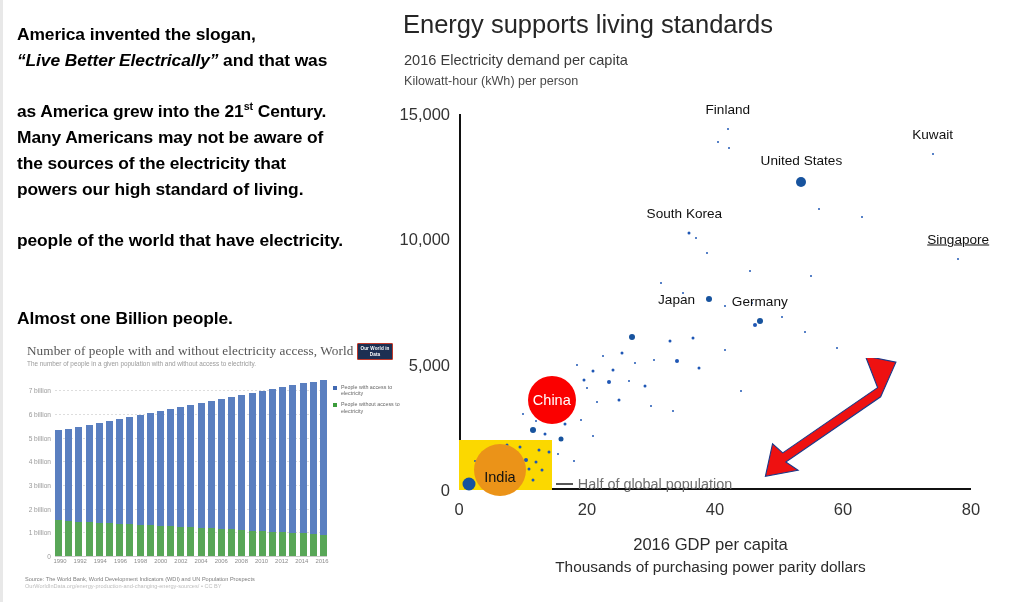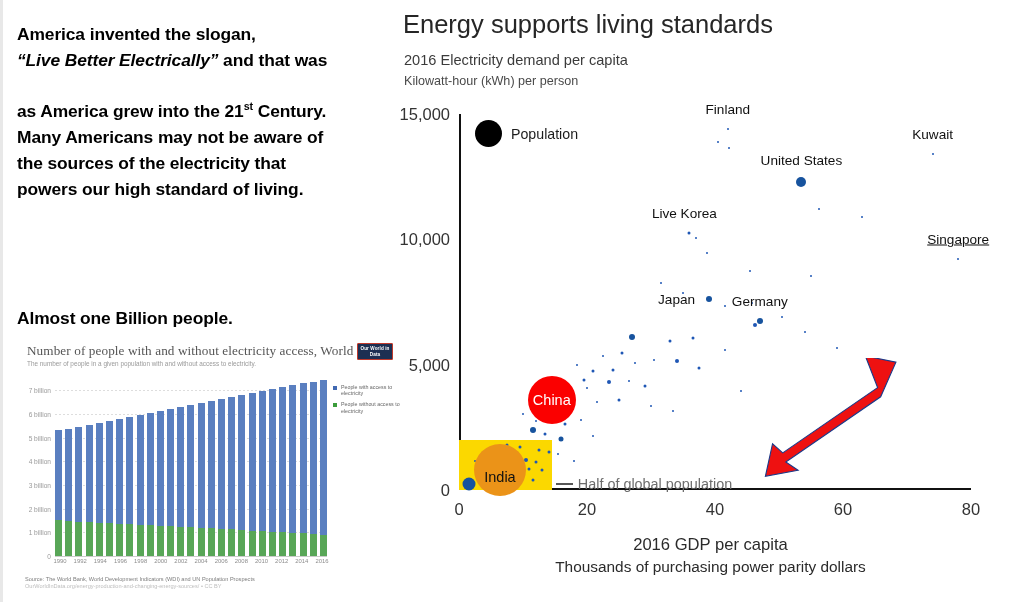--- a/index.html
+++ b/index.html
@@ -191,21 +191,21 @@
 
     <div class="body-text">
       <span>America invented the slogan,</span><br>
       <b class="em">“Live Better Electrically”</b><span> and that was</span><br>
       <br>
       <span>as America grew into the 21</span><sup>st</sup><span> Century.</span><br>
       <span>Many Americans may not be aware of</span><br>
       <span>the sources of the electricity that</span><br>
       <span>powers our high standard of living.</span><br>
       <br>
-      <br>
+      <span>people of the world that have electricity.</span><br>
       <br>
       <br>
       <span>Almost one Billion people.</span>
     </div>
 
     <div class="owid">
       <div class="owid-title">Number of people with and without electricity access, World</div>
       <div class="owid-sub">The number of people in a given population with and without access to electricity.</div>
       <div class="owid-logo">
         <span>Our World</span>
@@ -376,24 +376,20 @@
   </div>
 
   <div class="right-col">
     <div class="chart-title">Energy supports living standards</div>
     <div class="chart-sub1">2016 Electricity demand per capita</div>
     <div class="chart-sub2">Kilowatt-hour (kWh) per person</div>
 
     <div class="plot" id="plot">
       <div class="axis-y"></div>
       <div class="axis-x"></div>
-      <div class="legend-pop">
-        <span class="legend-dot"></span>
-        <span class="legend-txt">Population</span>
-      </div>
     <div class="yellow-box" style="left: 0px; width: 92.8px; top: 325.867px; height: 50.1333px; background: rgb(251, 216, 0);"></div>
         <div class="dot" style="left: 259.2px; top: 27.5733px; width: 2px; height: 2px;"></div>
         <div class="dot" style="left: 270.08px; top: 33.84px; width: 2px; height: 2px;"></div>
         <div class="dot" style="left: 359.68px; top: 95.2533px; width: 2px; height: 2px;"></div>
         <div class="dot" style="left: 403.2px; top: 102.773px; width: 2px; height: 2px;"></div>
         <div class="dot" style="left: 236.8px; top: 124.08px; width: 2px; height: 2px;"></div>
         <div class="dot" style="left: 248.32px; top: 139.12px; width: 2px; height: 2px;"></div>
         <div class="dot" style="left: 291.2px; top: 156.667px; width: 2px; height: 2px;"></div>
         <div class="dot" style="left: 352px; top: 161.68px; width: 2px; height: 2px;"></div>
         <div class="dot" style="left: 201.6px; top: 169.2px; width: 2px; height: 2px;"></div>
@@ -462,21 +458,21 @@
         <div class="dot" style="left: 16px; top: 347.173px; width: 2px; height: 2px;"></div>
         <div class="dot" style="left: 192px; top: 292.027px; width: 2px; height: 2px;"></div>
         <div class="dot" style="left: 214.4px; top: 297.04px; width: 2px; height: 2px;"></div>
         <div class="dot" style="left: 268.8px; top: 15.04px; width: 2px; height: 2px; background: rgb(31, 87, 181);"></div>
         <div class="bubble-label" style="left: 268.8px; top: -4.96px;">Finland</div>
         <div class="dot" style="left: 473.6px; top: 40.1067px; width: 2px; height: 2px; background: rgb(31, 87, 181);"></div>
         <div class="bubble-label" style="left: 473.6px; top: 20.1067px;">Kuwait</div>
         <div class="dot big" style="left: 342.4px; top: 67.68px; width: 10px; height: 10px; background: rgb(23, 83, 158);"></div>
         <div class="bubble-label" style="left: 342.4px; top: 45.68px;">United States</div>
         <div class="dot" style="left: 230.4px; top: 119.067px; width: 3px; height: 3px; background: rgb(31, 87, 181);"></div>
-        <div class="bubble-label" style="left: 225.4px; top: 99.0667px;">Live Korea</div>
+        <div class="bubble-label" style="left: 225.4px; top: 99.0667px;">South Korea</div>
         <div class="dot" style="left: 499.2px; top: 145.387px; width: 2px; height: 2px; background: rgb(31, 87, 181);"></div>
         <div class="bubble-label" style="left: 499.2px; top: 125.387px; text-decoration: underline;">Singapore</div>
         <div class="dot big" style="left: 249.6px; top: 185.493px; width: 6px; height: 6px; background: rgb(23, 83, 158);"></div>
         <div class="bubble-label" style="left: 217.6px; top: 185.493px;">Japan</div>
         <div class="dot big" style="left: 300.8px; top: 206.8px; width: 6px; height: 6px; background: rgb(23, 83, 158);"></div>
         <div class="bubble-label" style="left: 300.8px; top: 186.8px;">Germany</div>
         <div class="china-bubble" style="left: 92.8px; top: 285.76px; width: 48px; height: 48px;">China</div>
         <div class="india-bubble" style="left: 40.96px; top: 355.947px; width: 52px; height: 52px;"></div>
         <div class="india-text" style="left: 40.96px; top: 362.947px;">India</div>
         <div class="ytick" style="top: 376px;">0</div>

